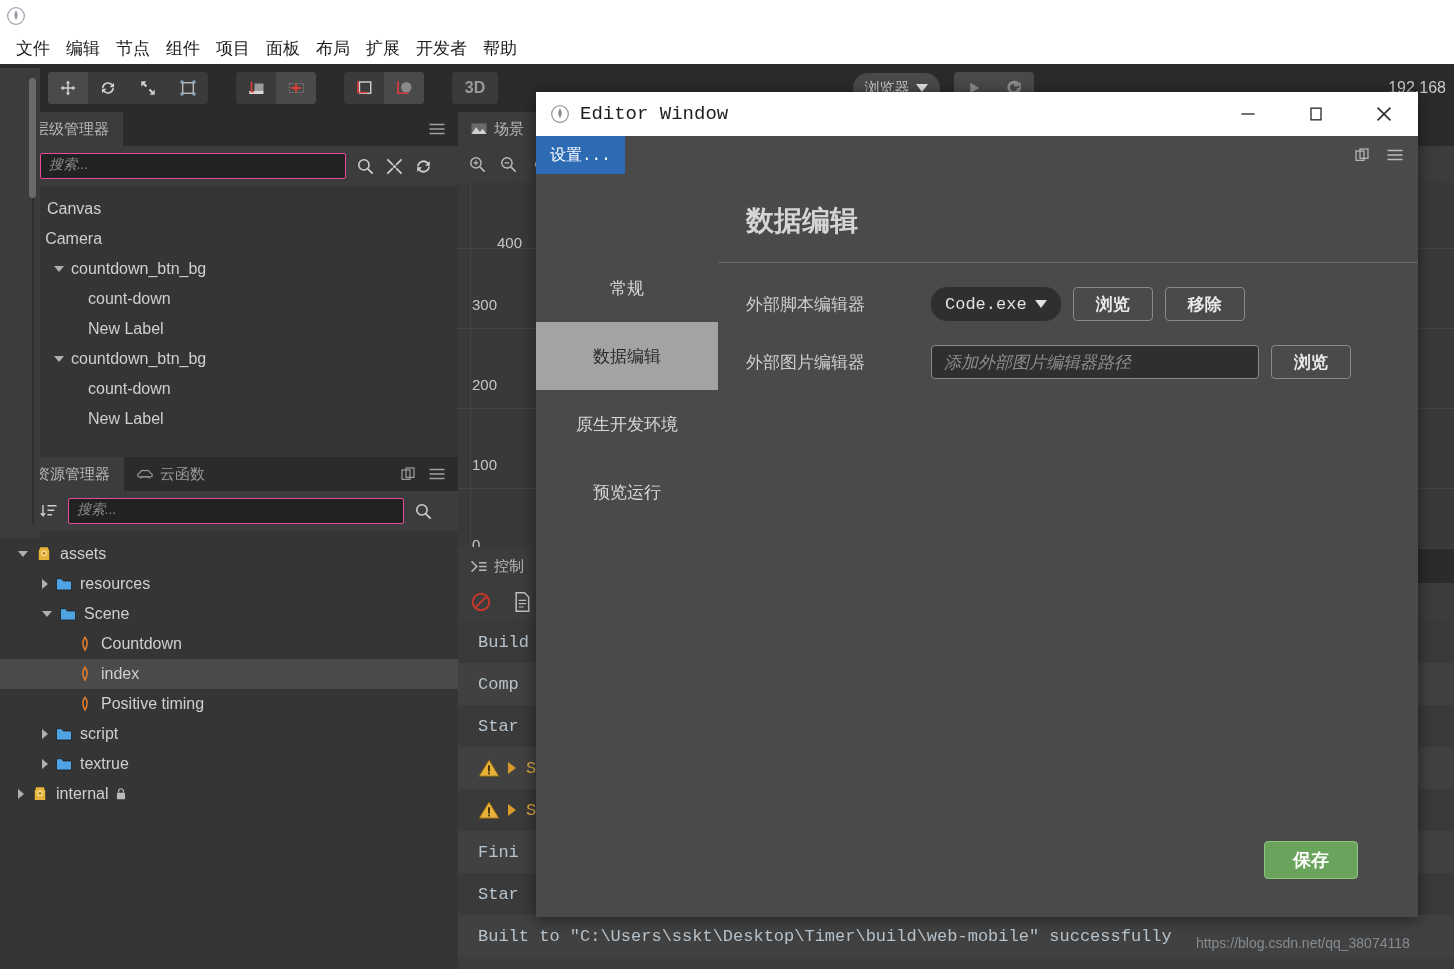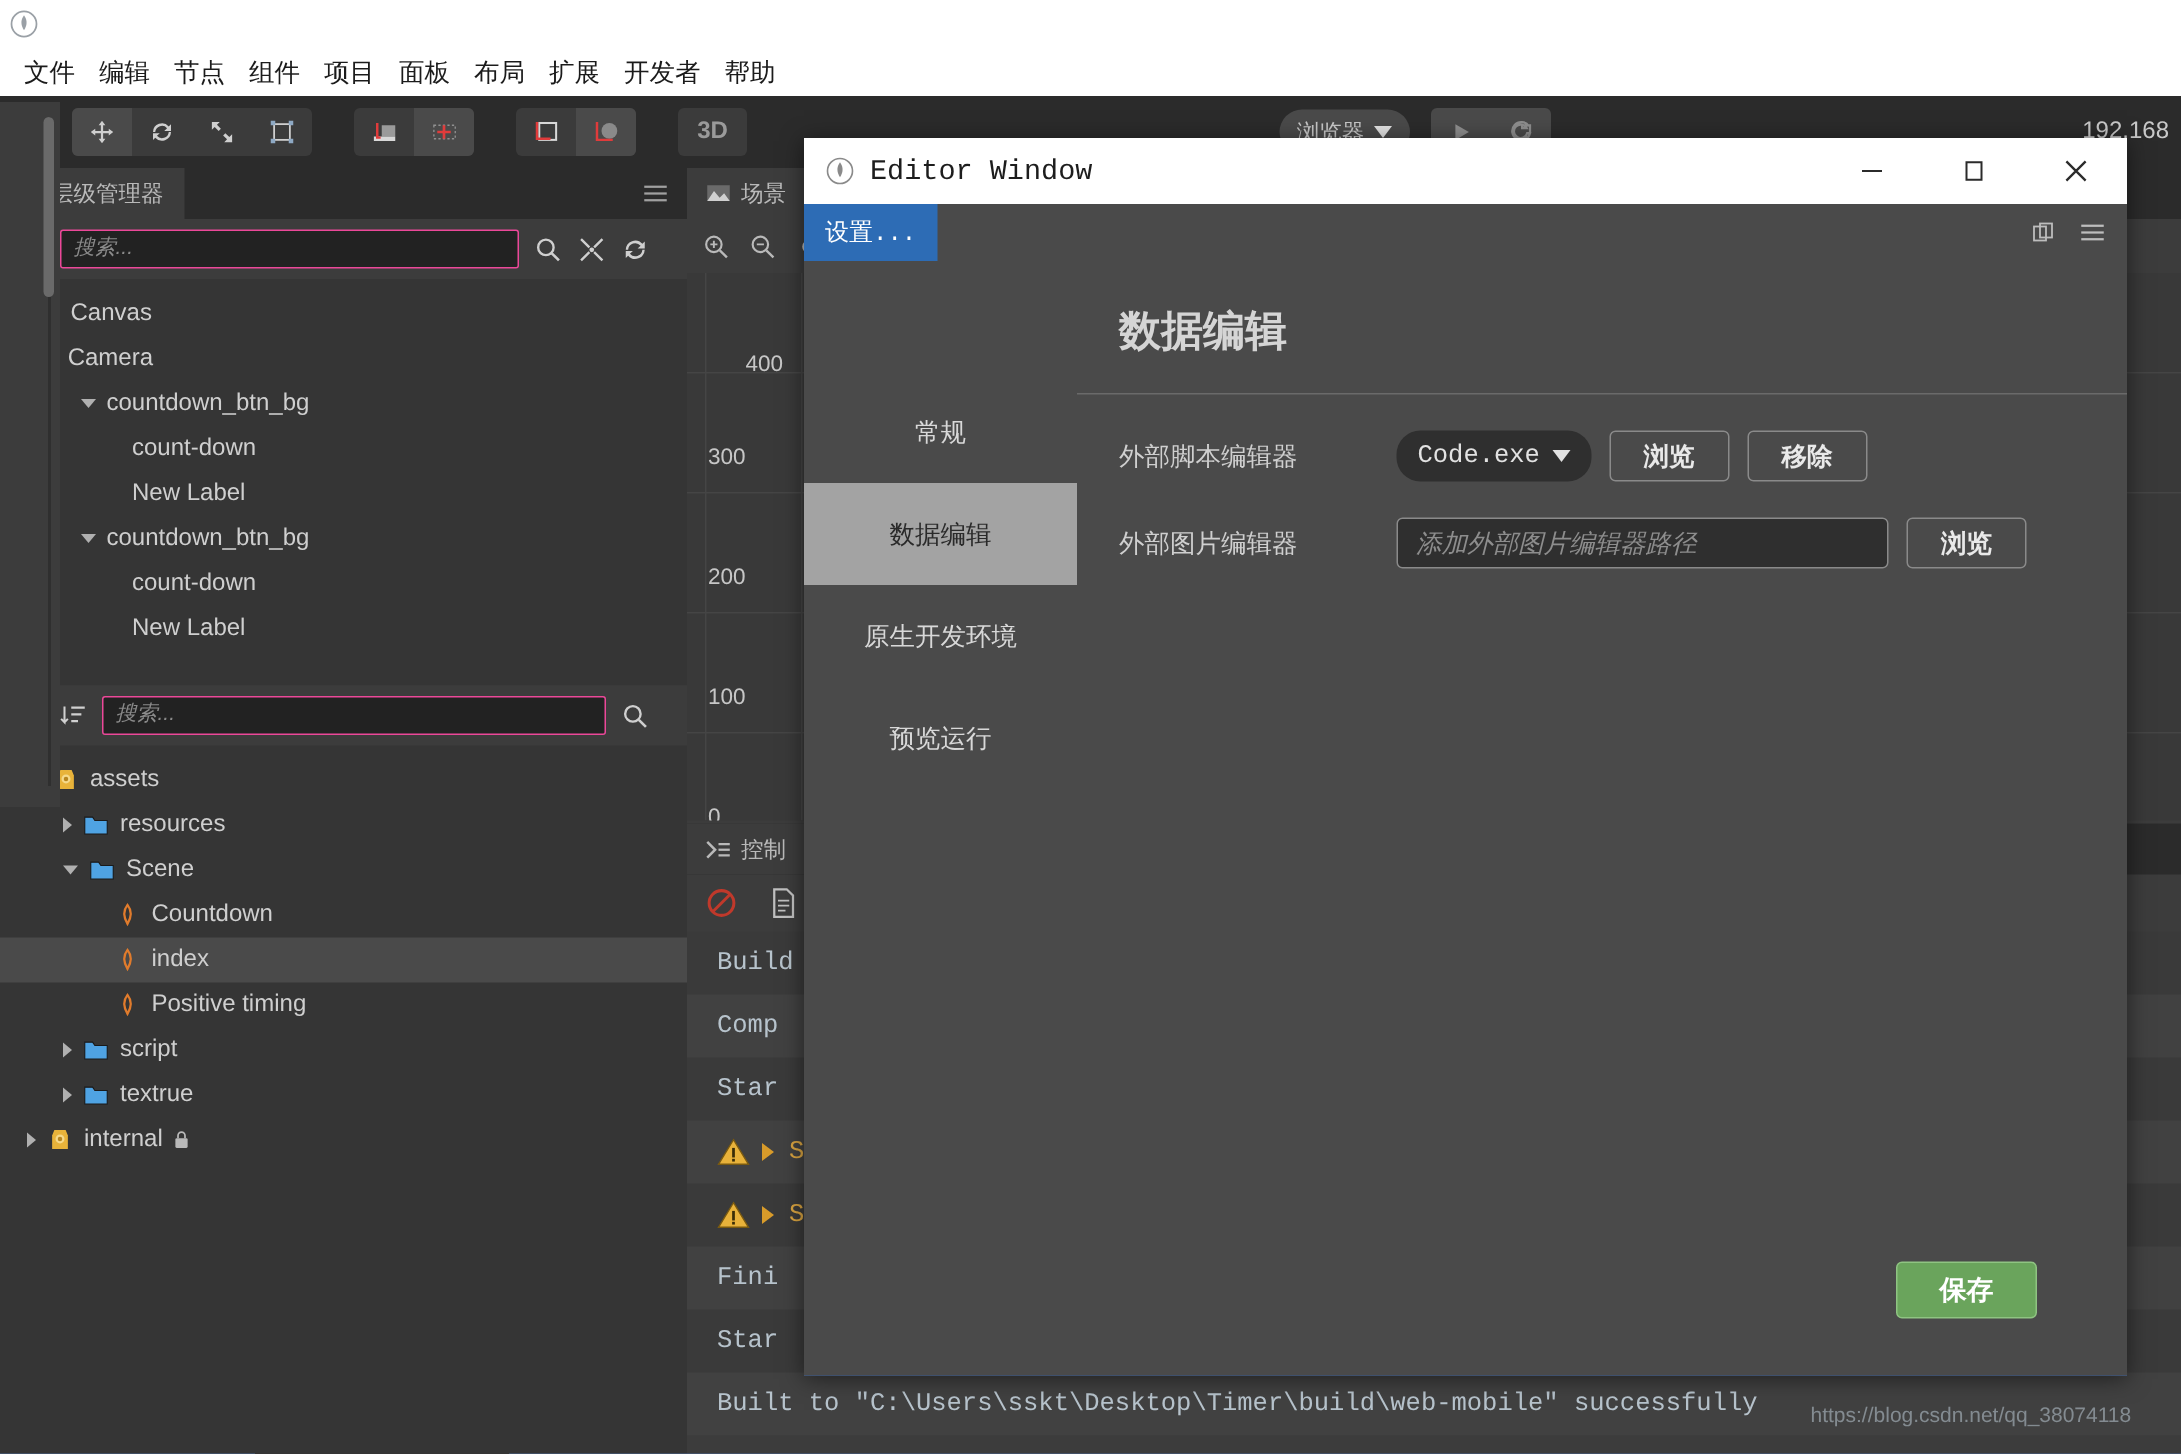--- a/index.html
+++ b/index.html
@@ -198,21 +198,20 @@
     background: #6aa45c; border: 1px solid #8fc482; border-radius: 4px;
     width: 94px; height: 38px; display: flex; align-items: center; justify-content: center;
     color: #ffffff; font-size: 18px; font-weight: bold;
   }
 
   
   .watermark {
     position: absolute; left: 1196px; top: 935px;
     color: #9aa4ac; font-size: 14px; opacity: 0.75; white-space: nowrap;
     font-family: "Liberation Sans", sans-serif;
-    margin-left: 11px;
   }
 </style>
 </head>
 <body>
 
 <div id="app">
 
   <div class="titlebar">
     <svg class="app-logo" viewBox="0 0 24 24">
       <circle cx="12" cy="12" r="10" fill="none" stroke="#9aa0a6" stroke-width="1.4"></circle>
@@ -390,20 +389,46 @@
       <div class="tree-row" style="padding-left:88px">
         <span>count-down</span>
       </div>
       <div class="tree-row" style="padding-left:88px">
         <span>New Label</span>
       </div>
     </div>
   </div>
 
   <div class="panel" id="assets">
+    <div class="panel-tabs">
+      <div class="ptab active">
+        <svg width="17" height="15" viewBox="0 0 24 20">
+          <path d="M2 4 H9 L11 7 H22 V18 H2 Z" fill="#b9b9b9"></path>
+        </svg>
+        <span>资源管理器</span>
+      </div>
+      <div class="ptab">
+        <svg width="18" height="15" viewBox="0 0 24 20">
+          <path d="M3 13 Q1 9 5 8 Q7 3 12 5 Q17 3 19 8 Q23 9 21 13 Z" fill="none" stroke="#9a9a9a" stroke-width="1.6"></path>
+          <path d="M5 15 Q12 11 19 15" fill="none" stroke="#9a9a9a" stroke-width="1.6"></path>
+        </svg>
+        <span>云函数</span>
+      </div>
+      <div class="tab-tools">
+        <svg width="16" height="16" viewBox="0 0 24 24">
+          <rect x="3" y="6" width="12" height="14" fill="none" stroke="#a0a0a0" stroke-width="1.8"></rect>
+          <rect x="9" y="3" width="12" height="14" fill="none" stroke="#a0a0a0" stroke-width="1.8"></rect>
+        </svg>
+        <svg width="18" height="14" viewBox="0 0 24 18">
+          <rect x="2" y="2" width="20" height="2" fill="#a0a0a0"></rect>
+            <rect x="2" y="8" width="20" height="2" fill="#a0a0a0"></rect>
+            <rect x="2" y="14" width="20" height="2" fill="#a0a0a0"></rect>
+        </svg>
+      </div>
+    </div>
     <div class="panel-toolbar">
       <span class="icon-btn">
         <svg width="18" height="18" viewBox="0 0 24 24">
             <path d="M10 3 H14 V10 H21 V14 H14 V21 H10 V14 H3 V10 H10 Z" fill="#d0d0d0"></path>
           </svg>
       </span>
       <span class="icon-btn">
         <svg width="18" height="18" viewBox="0 0 24 24">
           <path d="M4 4 V18 L1 15 M4 18 L7 15" stroke="#d0d0d0" stroke-width="1.8" fill="none"></path>
           <rect x="10" y="4" width="12" height="2" fill="#d0d0d0"></rect>

